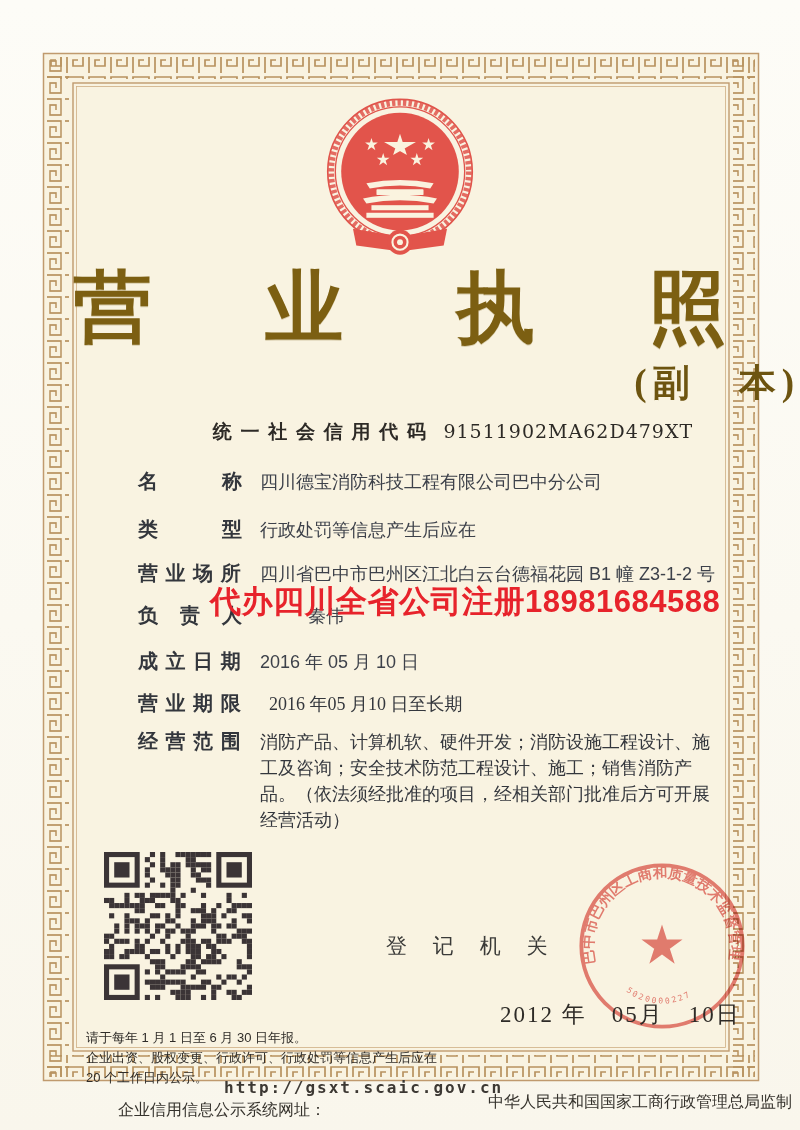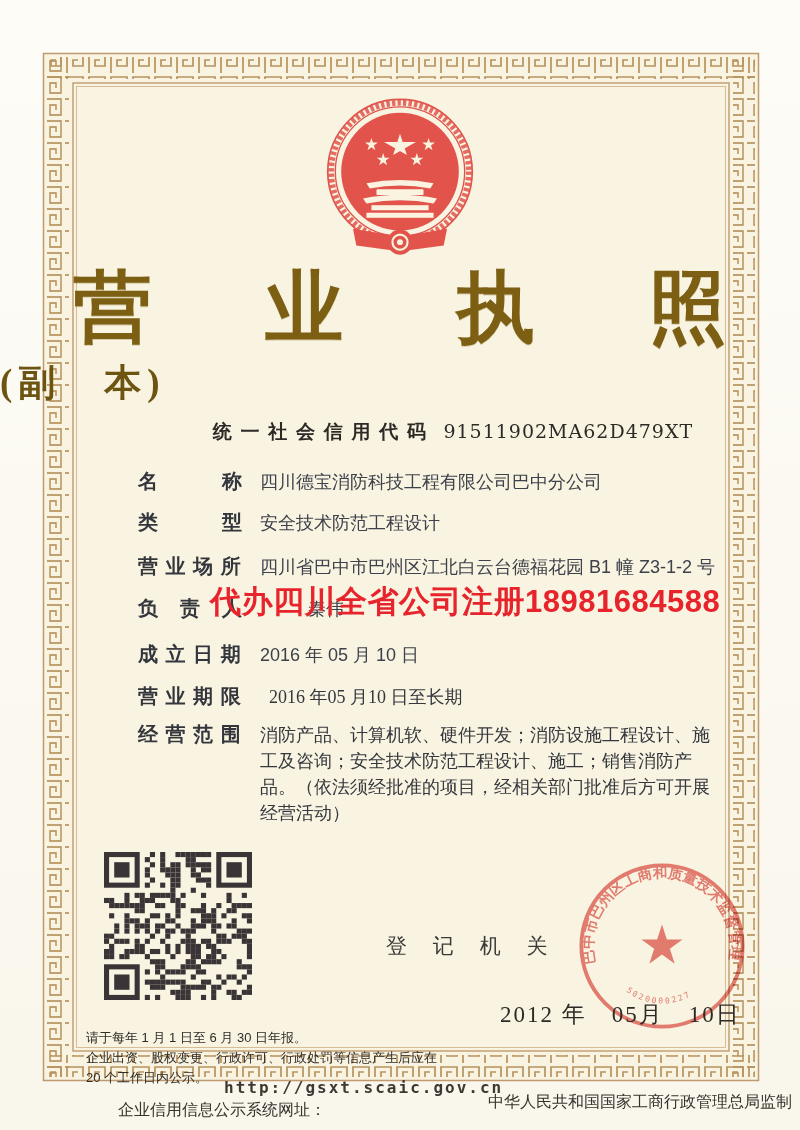--- a/index.html
+++ b/index.html
@@ -21,21 +21,21 @@
   .title {
     position:absolute; left:0; top:256px; width:800px;
     text-align:center; font-size:78px; font-weight:bold;
     color:#7c5f12; letter-spacing:46px; padding-left:46px;
     font-family:"Liberation Sans", sans-serif;
     text-shadow:0 1px 0 rgba(120,90,20,.25);
     white-space:nowrap;
   }
   .subtitle {
     position:absolute; left:0; top:358px; width:800px;
-    text-align:left; font-size:37px; font-weight:bold;
+    text-align:right; font-size:37px; font-weight:bold;
     color:#6d5410; font-family:"Liberation Serif", serif;
     letter-spacing:6px;
   }
   .code-row {
     position:absolute; left:0; top:419px; width:736px; text-align:center;
     padding-left:170px; white-space:nowrap;
     font-size:19px; color:#2d2a26;
   }
   .code-row .code-label { font-weight:bold; letter-spacing:2px; font-family:"Liberation Serif", serif; }
   .code-row .code-value { font-family:"DejaVu Serif", serif; letter-spacing:1px; margin-left:10px; }
@@ -44,21 +44,21 @@
   .field-row { display:flex; align-items:flex-start; }
   .field-label {
     flex:0 0 122px; font-size:20px; font-weight:bold; color:#33363c;
     white-space:pre; letter-spacing:1px; line-height:26px;
     font-family:"Liberation Sans", sans-serif;
   }
   .field-value {
     flex:1; font-size:18px; color:#3d414a; line-height:26px; padding-top:1px;
   }
   .field-row.serif .field-value { font-family:"Liberation Serif", serif; color:#34373d; }
-  .fr-0 { margin-bottom:14px; } .fr-1 { margin-bottom:17px; }
+  .fr-0 { margin-bottom:21px; } .fr-1 { margin-bottom:17px; }
   .fr-2 { margin-bottom:15px; } .fr-3 { margin-bottom:19px;gap:48px; }
   .fr-4 { margin-bottom:15px;justify-content:space-between; } .fr-5 { margin-bottom:11px;gap:9px; }
 
   .watermark {
     position:absolute; left:210px; top:581px; z-index:30;
     font-size:31px; font-weight:bold; color:#e7232b;
     white-space:nowrap; letter-spacing:0.5px;
     font-family:"Liberation Sans", sans-serif;
   }
 
@@ -156,21 +156,21 @@
     <span class="code-value">91511902MA62D479XT</span>
   </div>
 
   <div class="fields">
     <div class="field-row fr-0">
       <div class="field-label">名　　　称</div>
       <div class="field-value">四川德宝消防科技工程有限公司巴中分公司</div>
     </div>
     <div class="field-row fr-1">
       <div class="field-label">类　　　型</div>
-      <div class="field-value">安全技术防范工程设计</div>
+      <div class="field-value">行政处罚等信息产生后应在</div>
     </div>
     <div class="field-row fr-2">
       <div class="field-label">营 业 场 所</div>
       <div class="field-value">四川省巴中市巴州区江北白云台德福花园 B1 幢 Z3-1-2 号</div>
     </div>
     <div class="field-row fr-3">
       <div class="field-label">负　责　人</div>
       <div class="field-value">秦伟</div>
     </div>
     <div class="field-row fr-4">

